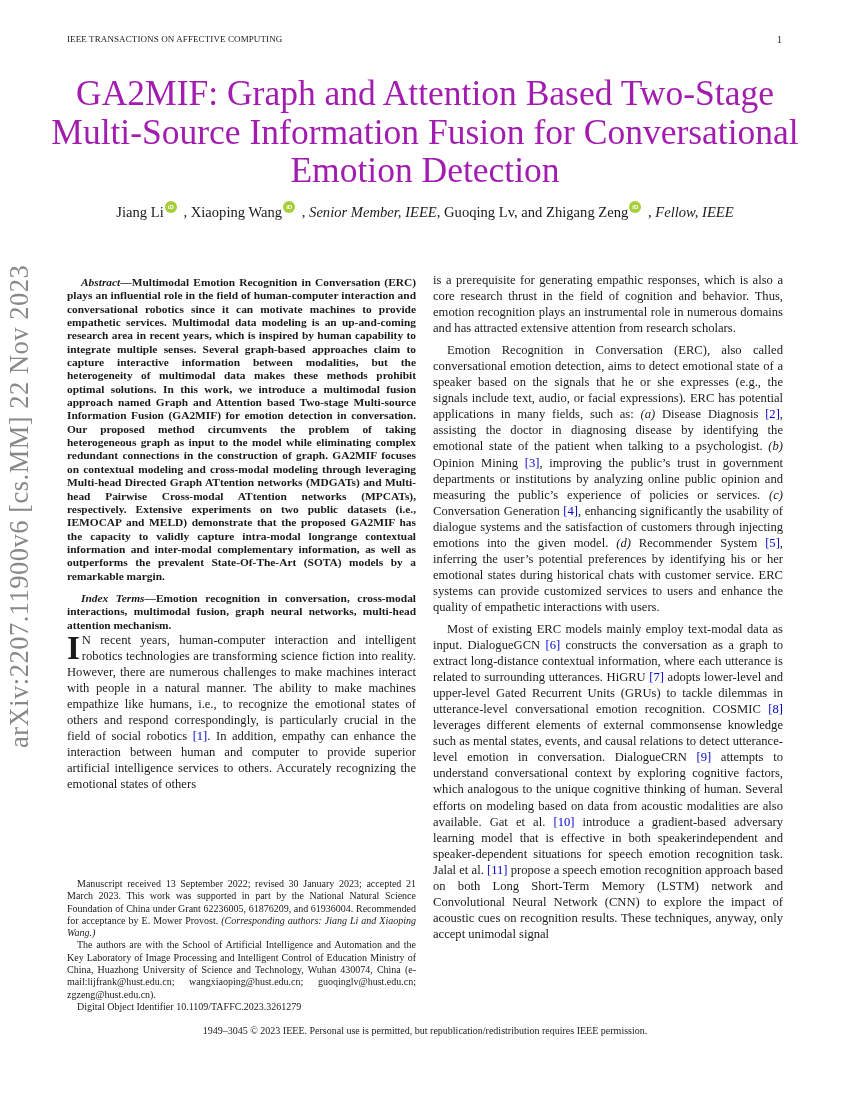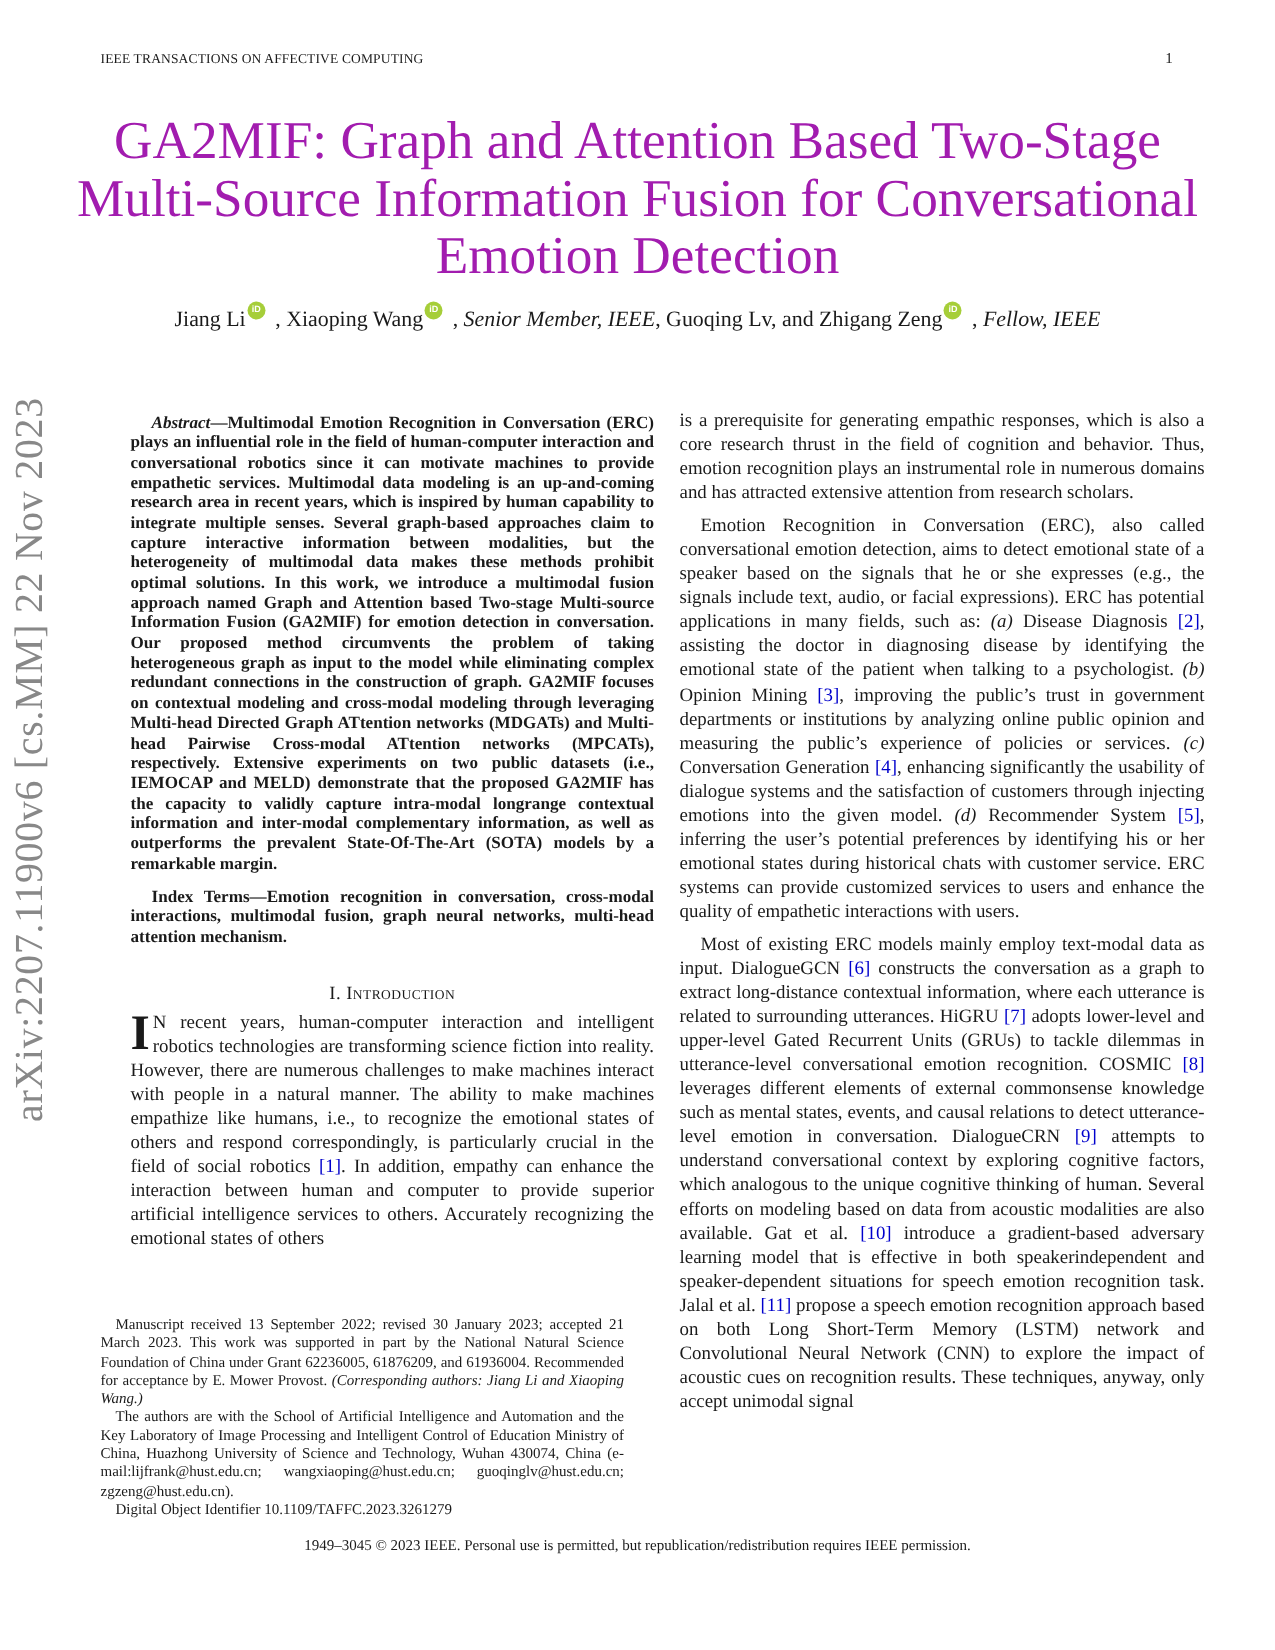--- a/index.html
+++ b/index.html
@@ -11,28 +11,28 @@
 
   .title { position: absolute; top: 74px; left: 40px; width: 770px; text-align: center; font-size: 35.5px; line-height: 38.5px; font-weight: normal; color: #a21caf; }
 
   .authors { position: absolute; top: 201px; left: 40px; width: 770px; text-align: center; font-size: 14.6px; line-height: 18px; }
   .authors .it { font-style: italic; text-align: right; }
   .orcid { display: inline-block; width: 12px; height: 12px; border-radius: 50%; background: #a6ce39; vertical-align: 4px; margin: 0 3px 0 1px; position: relative; }
   .orcid::after { content: "iD"; position: absolute; left: 0; top: 0; width: 12px; height: 12px; font-family: "Liberation Sans", sans-serif; font-size: 6px; line-height: 12px; text-align: center; color: #fff; font-weight: bold; }
 
   .arxiv { position: absolute; left: 4px; top: 748px; transform-origin: 0 0; transform: rotate(-90deg); font-family: "Liberation Serif", serif; font-size: 26.5px; color: #888; letter-spacing: 0.5px; white-space: nowrap; }
 
-  .col { position: absolute; font-size: 12.6px; line-height: 16.05px; text-align: justify; hyphens: manual; margin-left: 20px; }
+  .col { position: absolute; font-size: 12.6px; line-height: 16.05px; text-align: justify; hyphens: manual; }
   .col-left { left: 67px; top: 276px; width: 349px; }
   .col-right { left: 433px; top: 272px; width: 350px; }
 
   .abstract { font-weight: bold; font-size: 11.4px; line-height: 13.35px; text-indent: 14px; }
   .abstract .lbl { font-style: italic; }
   .index-terms { font-weight: bold; font-size: 11.4px; line-height: 13.35px; text-indent: 14px; margin-top: 9px; }
-  .index-terms .lbl { }
+  .index-terms .lbl { font-style: italic; }
 
   .section-head { text-align: center; font-size: 12.4px; margin-top: 22px; margin-bottom: 3px; letter-spacing: 0.3px; }
   .section-head .sc { font-variant: small-caps; }
 
   .intro-p { text-indent: 0; }
   .dropcap { float: left; font-size: 33px; line-height: 27px; font-weight: bold; margin: 3px 2px 0 0; }
 
   p.body { text-indent: 14px; }
   p.body + p.body { margin-top: 6px; }
   .cite { color: #0000cc; }
@@ -57,21 +57,20 @@
 <div class="authors">
   <span>Jiang Li</span><span class="orcid"></span><span> , </span><span>Xiaoping Wang</span><span class="orcid"></span><span> , </span><span class="it">Senior Member, IEEE</span><span>, </span><span>Guoqing Lv, and Zhigang Zeng</span><span class="orcid"></span><span> , </span><span class="it">Fellow, IEEE</span>
 </div>
 
 <div class="arxiv">arXiv:2207.11900v6  [cs.MM]  22 Nov 2023</div>
 
 <div class="col col-left">
   <p class="abstract"><span class="lbl">Abstract</span><span>—Multimodal Emotion Recognition in Conversation (ERC) plays an influential role in the field of human-computer interaction and conversational robotics since it can motivate ma­chines to provide empathetic services. Multimodal data modeling is an up-and-coming research area in recent years, which is inspired by human capability to integrate multiple senses. Several graph-based approaches claim to capture interactive information between modalities, but the heterogeneity of multimodal data makes these methods prohibit optimal solutions. In this work, we introduce a multimodal fusion approach named Graph and Attention based Two-stage Multi-source Information Fusion (GA2MIF) for emotion detection in conversation. Our proposed method circumvents the problem of taking heterogeneous graph as input to the model while eliminating complex redundant connections in the construction of graph. GA2MIF focuses on contextual modeling and cross-modal modeling through leverag­ing Multi-head Directed Graph ATtention networks (MDGATs) and Multi-head Pairwise Cross-modal ATtention networks (MP­CATs), respectively. Extensive experiments on two public datasets (i.e., IEMOCAP and MELD) demonstrate that the proposed GA2MIF has the capacity to validly capture intra-modal long­range contextual information and inter-modal complementary information, as well as outperforms the prevalent State-Of-The-Art (SOTA) models by a remarkable margin.</span></p>
   <p class="index-terms"><span class="lbl">Index Terms</span><span>—Emotion recognition in conversation, cross-modal interactions, multimodal fusion, graph neural networks, multi-head attention mechanism.</span></p>
 
-  <div class="section-head"><span>I.</span> <span class="sc">Introduction</span></div>
 
   <p class="intro-p"><span class="dropcap">I</span><span>N recent years, human-computer interaction and intelligent robotics technologies are transforming science fiction into reality. However, there are numerous challenges to make machines interact with people in a natural manner. The ability to make machines empathize like humans, i.e., to recognize the emotional states of others and respond correspondingly, is particularly crucial in the field of social robotics </span><a class="cite">[1]</a><span>. In addition, empathy can enhance the interaction between human and computer to provide superior artificial intelligence services to others. Accurately recognizing the emotional states of others</span></p>
 </div>
 
 <div class="footnote">
   <p><span>Manuscript received 13 September 2022; revised 30 January 2023; accepted 21 March 2023. This work was supported in part by the National Natural Sci­ence Foundation of China under Grant 62236005, 61876209, and 61936004. Recommended for acceptance by E. Mower Provost. </span><span class="it">(Corresponding authors: Jiang Li and Xiaoping Wang.)</span></p>
   <p>The authors are with the School of Artificial Intelligence and Automa­tion and the Key Laboratory of Image Processing and Intelligent Con­trol of Education Ministry of China, Huazhong University of Science and Technology, Wuhan 430074, China (e-mail:lijfrank@hust.edu.cn; wangxiaop­ing@hust.edu.cn; guoqinglv@hust.edu.cn; zgzeng@hust.edu.cn).</p>
   <p>Digital Object Identifier 10.1109/TAFFC.2023.3261279</p>
 </div>
 

